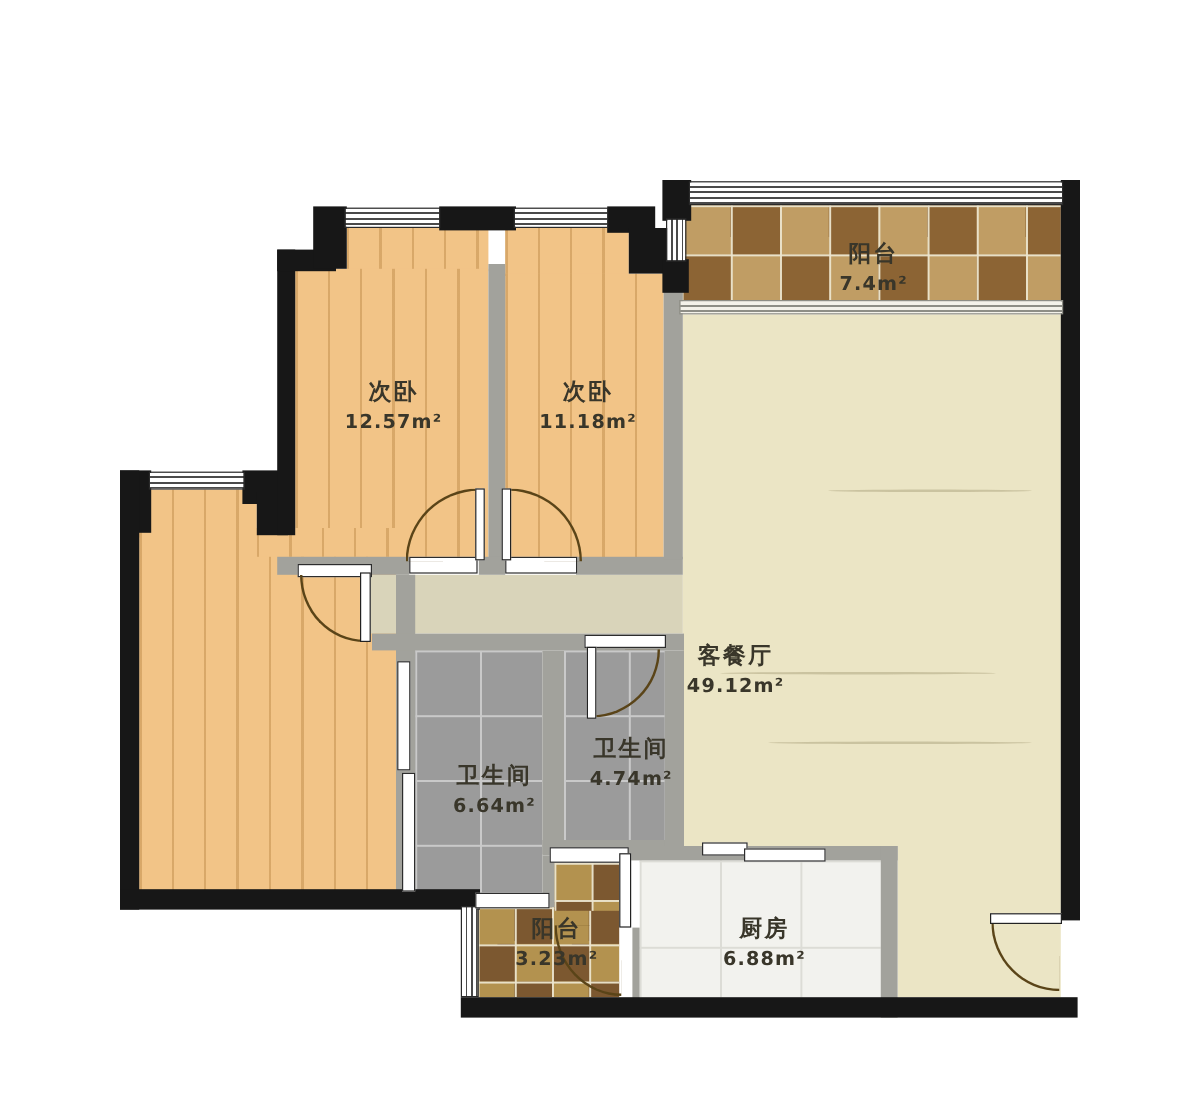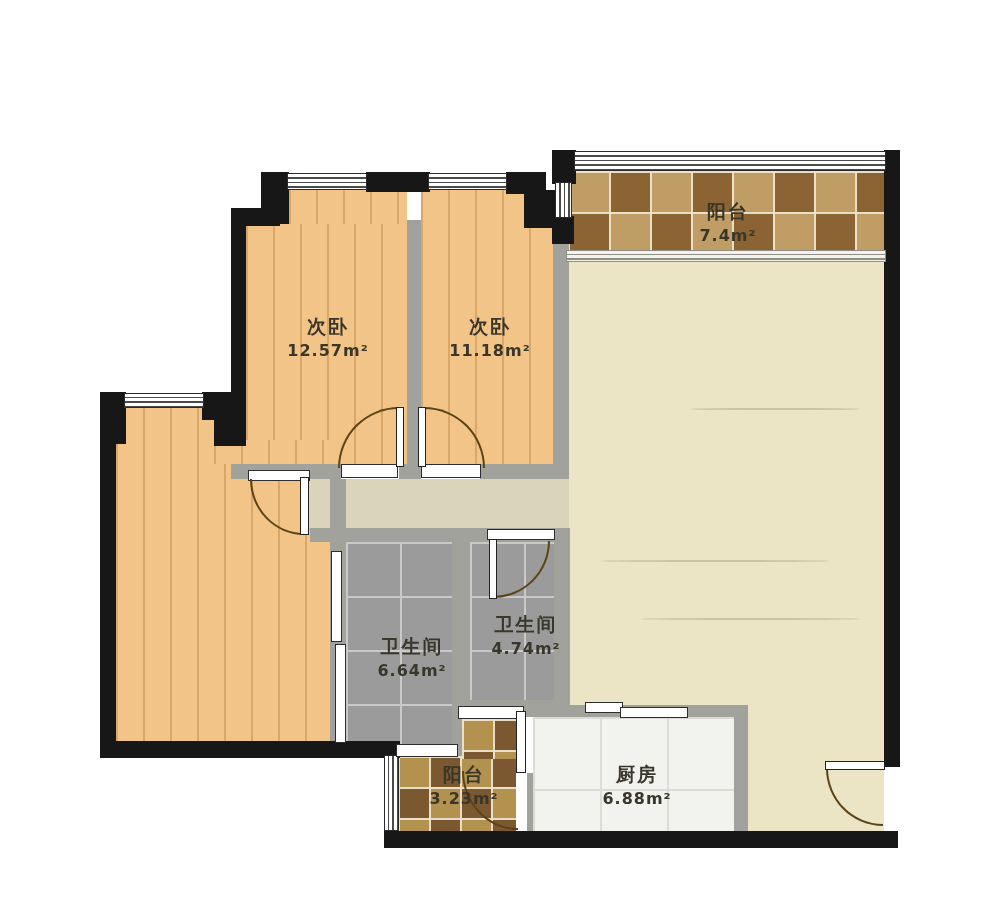--- a/index.html
+++ b/index.html
@@ -147,20 +147,24 @@
     <div class="ra">7.4m²</div>
   </div>
   <div class="abs room-label" style="left:328px;top:338px;">
     <div class="rn">次卧</div>
     <div class="ra">12.57m²</div>
   </div>
   <div class="abs room-label" style="left:490px;top:338px;">
     <div class="rn">次卧</div>
     <div class="ra">11.18m²</div>
   </div>
+  <div class="abs room-label" style="left:613px;top:558px;">
+    <div class="rn">客餐厅</div>
+    <div class="ra">49.12m²</div>
+  </div>
   <div class="abs room-label" style="left:412px;top:658px;">
     <div class="rn">卫生间</div>
     <div class="ra">6.64m²</div>
   </div>
   <div class="abs room-label" style="left:526px;top:636px;">
     <div class="rn">卫生间</div>
     <div class="ra">4.74m²</div>
   </div>
   <div class="abs room-label" style="left:464px;top:786px;">
     <div class="rn">阳台</div>

